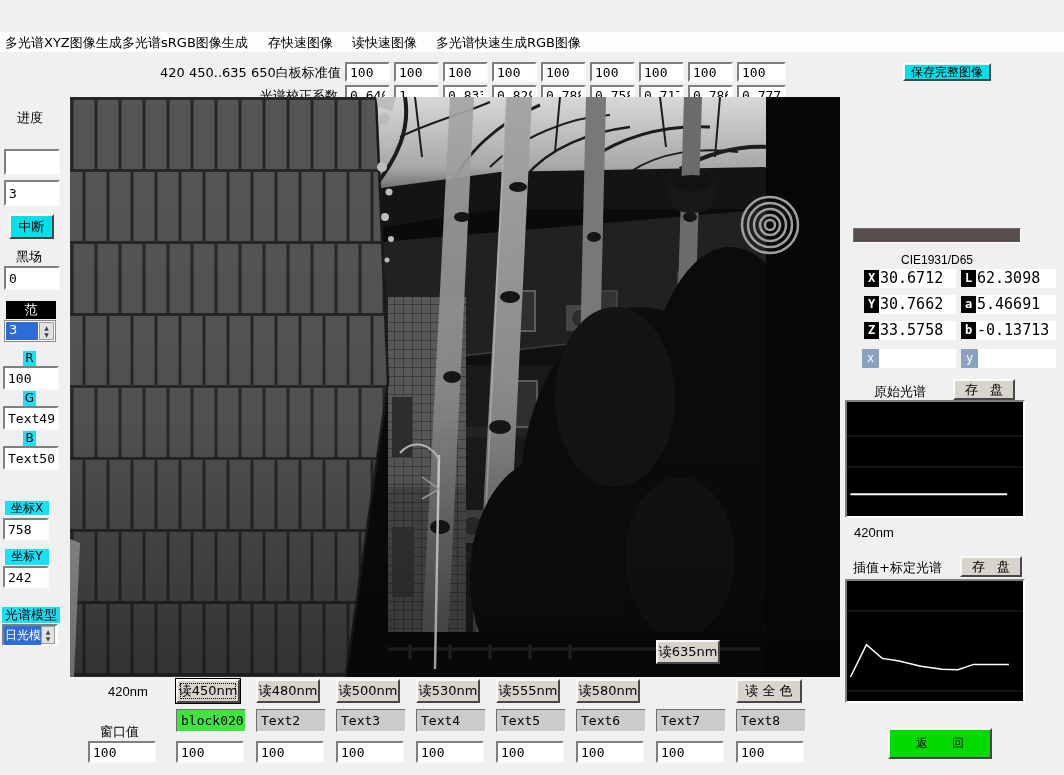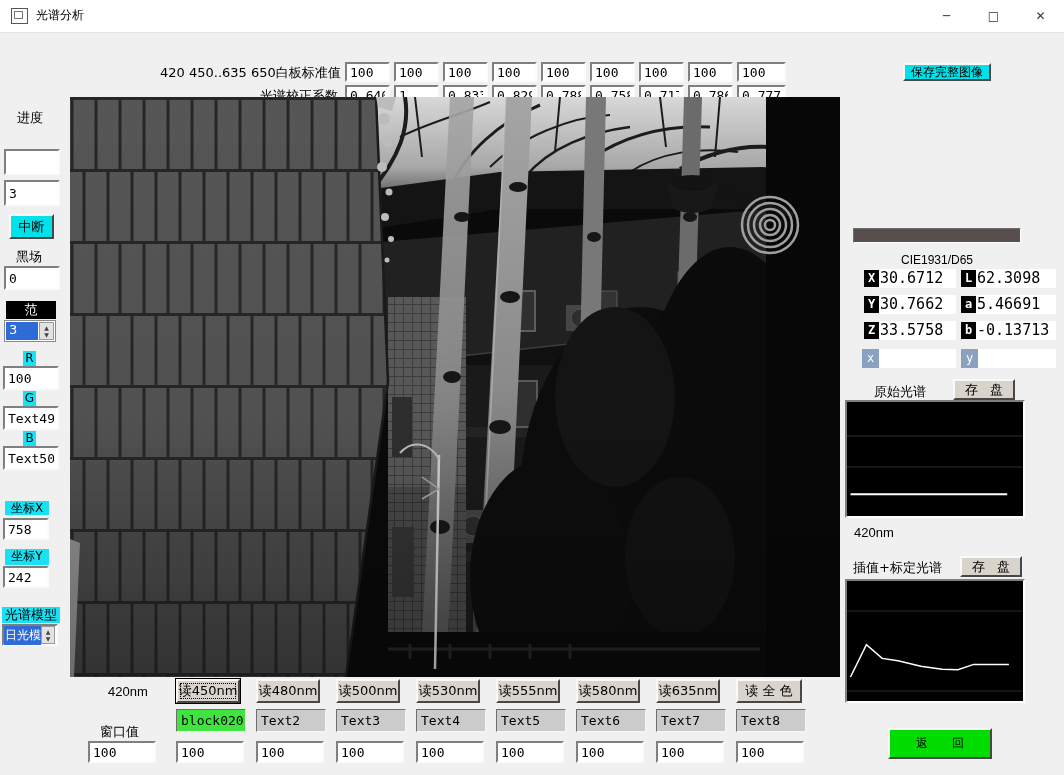--- a/index.html
+++ b/index.html
@@ -38,28 +38,28 @@
   .spinbox{background:#e2e2e2;border:1px solid #9a9a9a;display:flex;flex-direction:column;align-items:center;justify-content:center;}
   .spinarrow{font-size:6px;line-height:7px;color:#444;cursor:default;}
   .combo{background:#fff;border-top:2px solid #7f7f7f;border-left:2px solid #7f7f7f;border-bottom:2px solid #fbfbfb;border-right:2px solid #fbfbfb;display:flex;align-items:center;}
   .combosel{background:#2e6bd6;color:#fff;font-size:12px;padding:1px 1px;white-space:nowrap;overflow:hidden;flex:1;}
 </style>
 </head>
 <body>
 
 <div id="app">
 
-  <div class="titlebar">
-    <span class="appicon"></span>
-    <span class="apptitle">光谱分析</span>
-    <span class="winbtn" style="left:923px;">─</span>
-    <span class="winbtn" style="left:970px;">□</span>
-    <span class="winbtn close" style="left:1017px;">✕</span>
-  </div>
-
+
+  <div class="menubar">
+    <span class="menuitem" style="left:5px;">多光谱XYZ图像生成</span>
+    <span class="menuitem" style="left:122px;">多光谱sRGB图像生成</span>
+    <span class="menuitem" style="left:268px;">存快速图像</span>
+    <span class="menuitem" style="left:352px;">读快速图像</span>
+    <span class="menuitem" style="left:436px;">多光谱快速生成RGB图像</span>
+  </div>
 
   <div class="abs plainlabel" style="left:160px;top:64px;width:178px;text-align:right;">420 450..635 650白板标准值</div>
   <input class="abs field" style="left: 345px; top: 62px; width: 45px;" value="100">
   <input class="abs field" style="left: 394px; top: 62px; width: 45px;" value="100">
   <input class="abs field" style="left: 443px; top: 62px; width: 45px;" value="100">
   <input class="abs field" style="left: 492px; top: 62px; width: 45px;" value="100">
   <input class="abs field" style="left: 541px; top: 62px; width: 45px;" value="100">
   <input class="abs field" style="left: 590px; top: 62px; width: 45px;" value="100">
   <input class="abs field" style="left: 639px; top: 62px; width: 45px;" value="100">
   <input class="abs field" style="left: 688px; top: 62px; width: 45px;" value="100">
@@ -305,21 +305,21 @@
   <div class="abs btn3d greenbtn" style="left:888px;top:728px;width:104px;height:31px;">返 回</div>
 
   <div class="abs plainlabel monolabel" style="left:108px;top:684px;font-size:13px;">420nm</div>
 
   <div class="abs btn3d focusbtn" style="left:176px;top:679px;width:64px;height:24px;">读450nm</div>
   <div class="abs btn3d" style="left:256px;top:679px;width:64px;height:24px;text-align:right;">读480nm</div>
   <div class="abs btn3d" style="left:336px;top:679px;width:64px;height:24px;">读500nm</div>
   <div class="abs btn3d" style="left:416px;top:679px;width:64px;height:24px;">读530nm</div>
   <div class="abs btn3d" style="left:496px;top:679px;width:64px;height:24px;">读555nm</div>
   <div class="abs btn3d" style="left:576px;top:679px;width:64px;height:24px;">读580nm</div>
-  <div class="abs btn3d" style="left:656px;top:679px;width:64px;height:24px;">读635nm</div>
+  <div class="abs btn3d" style="left:656px;top:640px;width:64px;height:24px;">读635nm</div>
   <div class="abs btn3d" style="left:736px;top:679px;width:66px;height:24px;">读 全 色</div>
 
   <div class="abs chip greenchip" style="left:176px;top:709px;width:70px;height:23px;">block02012</div>
   <div class="abs chip" style="left:256px;top:709px;width:70px;height:23px;">Text2</div>
   <div class="abs chip" style="left:336px;top:709px;width:70px;height:23px;">Text3</div>
   <div class="abs chip" style="left:416px;top:709px;width:70px;height:23px;">Text4</div>
   <div class="abs chip" style="left:496px;top:709px;width:70px;height:23px;">Text5</div>
   <div class="abs chip" style="left:576px;top:709px;width:70px;height:23px;">Text6</div>
   <div class="abs chip" style="left:656px;top:709px;width:70px;height:23px;">Text7</div>
   <div class="abs chip" style="left:736px;top:709px;width:70px;height:23px;">Text8</div>

